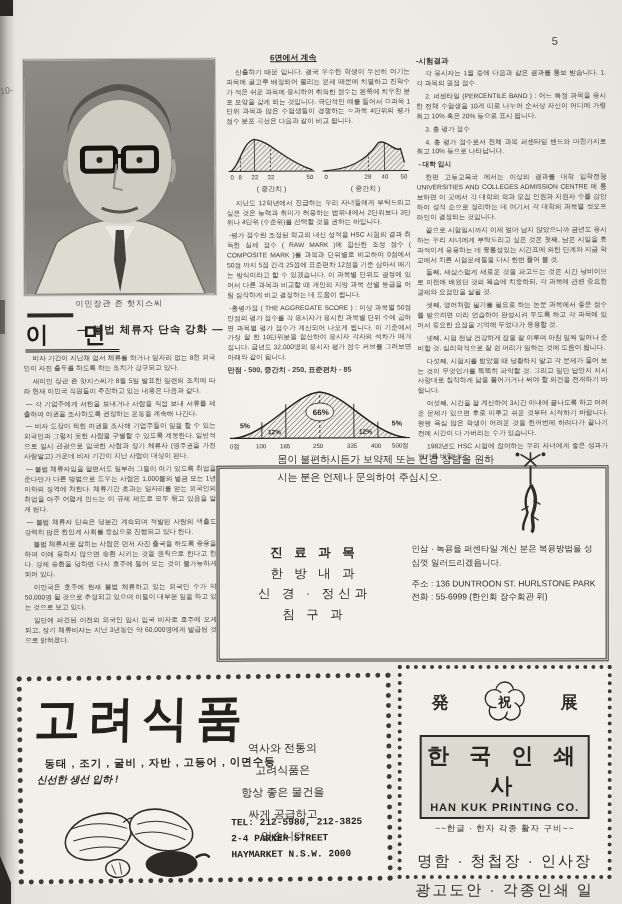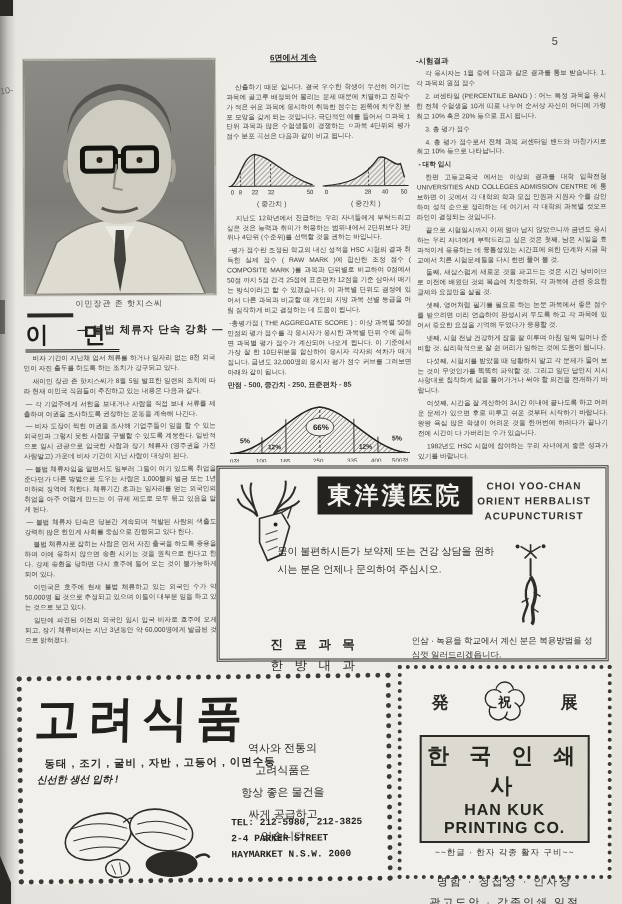--- a/index.html
+++ b/index.html
@@ -18,21 +18,21 @@
   .photo-caption{font-size:8px;text-align:center;letter-spacing:1px;color:#4a4944;}
   
   .kicker-bar{width:46px;height:4px;background:#2b2a26;}
   .art-title{font-size:23px;font-weight:bold;letter-spacing:14px;color:#1e1d1a;
              border-bottom:3px double #1e1d1a;padding-bottom:2px;}
   .art-sub{font-size:10.5px;font-weight:bold;color:#2b2a26;letter-spacing:1px;}
   
   .col{font-size:6.7px;line-height:1.48;text-align:justify;color:#3c3b35;overflow:hidden;}
   .col p{margin:0 0 3px;text-indent:9px;}
   .col p.dash{text-indent:2px;}
-  .sec-head{font-size:8px;font-weight:bold;text-decoration:underline;margin:0 0 18px;color:#2b2a26;padding-left:44px;}
+  .sec-head{font-size:8px;font-weight:bold;text-decoration:underline;margin:0 0 3px;color:#2b2a26;padding-left:44px;}
   .sec-head2{font-size:7.5px;font-weight:bold;margin:4px 0 2px;text-indent:0;}
   .stats{font-size:7.2px;font-weight:bold;margin:2px 0;}
   .chart-caption{font-size:7px;text-align:center;color:#3c3b35;}
   svg text{font-family:"Liberation Sans",sans-serif;}
   
   .ad-acu{border:3px double #34332e;background:#f1f0ea;transform:rotate(.25deg);
           padding:8px 10px;box-sizing:border-box;}
   .acu-titlebox{background:#23221f;color:#f2f1eb;font-weight:bold;font-size:24px;
                 letter-spacing:3px;padding:3px 10px;display:inline-block;}
   .acu-en{font-size:10px;font-weight:bold;letter-spacing:1px;text-align:center;line-height:1.5;}
@@ -51,23 +51,23 @@
   .food-slogan{font-size:11px;line-height:2.0;color:#2b2a26;text-align:center;}
   .food-tel{font-family:"Liberation Mono",monospace;font-size:9.5px;font-weight:bold;
             line-height:1.7;color:#23221f;}
   
   .ad-print{border:4px dotted #3c3b35;background:#f1f0ea;transform:rotate(.35deg);
             box-sizing:border-box;padding:10px 8px;text-align:center;}
   .print-banner{display:flex;align-items:center;justify-content:space-between;padding:0 22px;}
   .print-kanji{font-size:17px;font-weight:bold;color:#2b2a26;}
   .print-titlebox{border:2px solid #2b2a26;background:#dbd9d0;margin:10px 10px 4px;padding:4px 2px;}
   .print-kr{font-size:22px;font-weight:bold;letter-spacing:7px;color:#26251f;}
-  .print-en{font-size:16px;font-weight:bold;letter-spacing:1px;color:#26251f;}
+  .print-en{font-size:11px;font-weight:bold;letter-spacing:1px;color:#26251f;}
   .print-tag{font-size:8.5px;letter-spacing:1px;color:#2e2d29;}
-  .print-line{font-size:11px;letter-spacing:2px;line-height:1.9;color:#2b2a26;text-align:center;}
+  .print-line{font-size:15px;letter-spacing:2px;line-height:1.9;color:#2b2a26;text-align:center;}
   .print-addr{font-family:"Liberation Mono",monospace;font-size:10px;color:#23221f;margin-top:10px;}
   .smudge{background:#2a2926;}
 </style>
 </head>
 <body>
 
 <div id="paper">
  <div class="tilt">
 
   <div class="abs pagenum" style="left:554px;top:36px">5</div>
@@ -203,38 +203,20 @@
     <p>끝으로 시험일시까지 이제 얼마 남지 않았으니까 금년도 응시하는 우리 자녀에게 부탁드리고 싶은 것은 첫째, 남은 시일을 효과적이게 응용하는 데 융통성있는 시간표에 의한 단계와 지금 학교에서 치른 시험문제들을 다시 한번 풀어 볼 것.</p>
     <p>둘째, 새삼스럽게 새로운 것을 파고드는 것은 시간 낭비이므로 이전에 배웠던 것의 복습에 치중하되, 각 과목에 관련 중요한 글제와 요점만을 살필 것.</p>
     <p>셋째, 영어처럼 필기를 필요로 하는 논문 과목에서 좋은 점수를 받으려면 미리 연습하여 완성시켜 두도록 하고 각 과목에 있어서 중요한 요점을 기억해 두었다가 응용할 것.</p>
     <p>넷째, 시험 전날 건강하게 잠을 잘 이루며 아침 일찍 일어나 준비할 것. 심리학적으로 잘 쉰 머리가 일하는 것에 도움이 됩니다.</p>
     <p>다섯째, 시험지를 받았을 때 당황하지 말고 각 문제가 물어 보는 것이 무엇인가를 똑똑히 파악할 것. 그리고 일단 답안지 지시사항대로 침착하게 답을 풀어가거나 써야 할 의견을 전개하기 바랍니다.</p>
     <p>여섯째, 시간을 잘 계산하여 3시간 이내에 끝나도록 하고 어려운 문제가 있으면 후로 미루고 쉬운 것부터 시작하기 바랍니다. 왕왕 욕심 많은 학생이 어려운 것을 한꺼번에 하려다가 끝나기 전에 시간이 다 가버리는 수가 있습니다.</p>
     <p>1982년도 HSC 시험에 참여하는 우리 자녀에게 좋은 성과가 있기를 바랍니다.</p>
   </div>
 
   <div class="abs ad-acu" style="left:216px;top:466px;width:392px;height:196px">
-    <div style="display:flex;align-items:flex-start">
-      <svg width="80" height="92" viewBox="0 0 80 92" style="flex:0 0 auto">
-        <path d="M28,40 C26,26 14,24 12,8 M28,40 C22,30 12,34 8,22 M28,40 C26,34 18,16 22,6" fill="none" stroke="#2e2d29" stroke-width="2"></path>
-        <path d="M44,38 C50,26 62,26 66,10 M44,38 C52,30 62,34 70,24 M44,38 C48,32 58,16 56,4" fill="none" stroke="#2e2d29" stroke-width="2"></path>
-        <path d="M30,42 L52,36 L60,50 L52,78 L38,84 L30,66 Z" fill="#f0efe9" stroke="#2e2d29" stroke-width="1.6"></path>
-        <circle cx="46" cy="48" r="2" fill="#23221e"></circle>
-        <path d="M52,36 L62,30 L58,42" fill="#f0efe9" stroke="#2e2d29" stroke-width="1.4"></path>
-        <path d="M36,58 L48,54 M36,66 L48,62 M38,74 L48,70" stroke="#4a4943" stroke-width="1"></path>
-      </svg>
-      <div style="margin-left:8px">
-        <span class="acu-titlebox">東洋漢医院</span>
-      </div>
-      <div class="acu-en" style="flex:1;margin-top:2px">
-        <div>CHOI YOO-CHAN</div>
-        <div>ORIENT HERBALIST</div>
-        <div>ACUPUNCTURIST</div>
-      </div>
-    </div>
 
     <div style="display:flex;margin-top:-26px">
       <div class="acu-body" style="margin-left:48px;width:220px">몸이 불편하시든가 보약제 또는 건강 상담을 원하시는 분은 언제나 문의하여 주십시오.</div>
       <svg width="46" height="84" viewBox="0 0 46 84" style="margin-left:10px">
         <path d="M23,16 L23,34" stroke="#2e2d29" stroke-width="2"></path>
         <path d="M23,10 L13,4 M23,10 L33,4 M23,10 L17,16 M23,10 L29,16 M23,10 L23,2" stroke="#2e2d29" stroke-width="1.6"></path>
         <circle cx="10" cy="4" r="2" fill="#2e2d29"></circle>
             <circle cx="36" cy="4" r="2" fill="#2e2d29"></circle>
         <path d="M23,34 C30,44 28,56 25,64 C24,72 28,78 24,82" fill="none" stroke="#2e2d29" stroke-width="3.4"></path>
         <path d="M23,36 C16,46 18,56 20,62 C18,70 14,74 16,80" fill="none" stroke="#2e2d29" stroke-width="2.4"></path>
@@ -243,21 +225,21 @@
     </div>
 
     <div style="display:flex;margin-top:8px">
       <div class="acu-dept" style="width:170px;text-align:center">
         <div class="lbl">진 료 과 목</div>
         <div>한  방  내  과</div>
         <div>신  경 · 정신과</div>
         <div>침    구    과</div>
       </div>
       <div style="flex:1;padding-left:12px">
-        <div class="acu-note">인삼 · 녹용을 학교에서 계신 분은 복용방법을 성심껏 일러드리겠읍니다.</div>
+        <div class="acu-note">인삼 · 녹용을 퍼센타일 계신 분은 복용방법을 성심껏 일러드리겠읍니다.</div>
         <div class="acu-addr" style="margin-top:8px">주소 : 136 DUNTROON ST. HURLSTONE PARK</div>
         <div class="acu-addr">전화 : 55-6999 (한인회 장수회관 위)</div>
       </div>
     </div>
   </div>
 
   <div class="abs ad-food" style="left:16px;top:674px;width:374px;height:208px">
     <div class="food-title">고려식품</div>
     <div class="food-fish" style="margin:6px 0 2px 10px">동태 , 조기 , 굴비 , 자반 , 고등어 , 이면수등</div>
     <div class="food-fresh" style="margin-left:2px">신선한  생선  입하 !</div>

